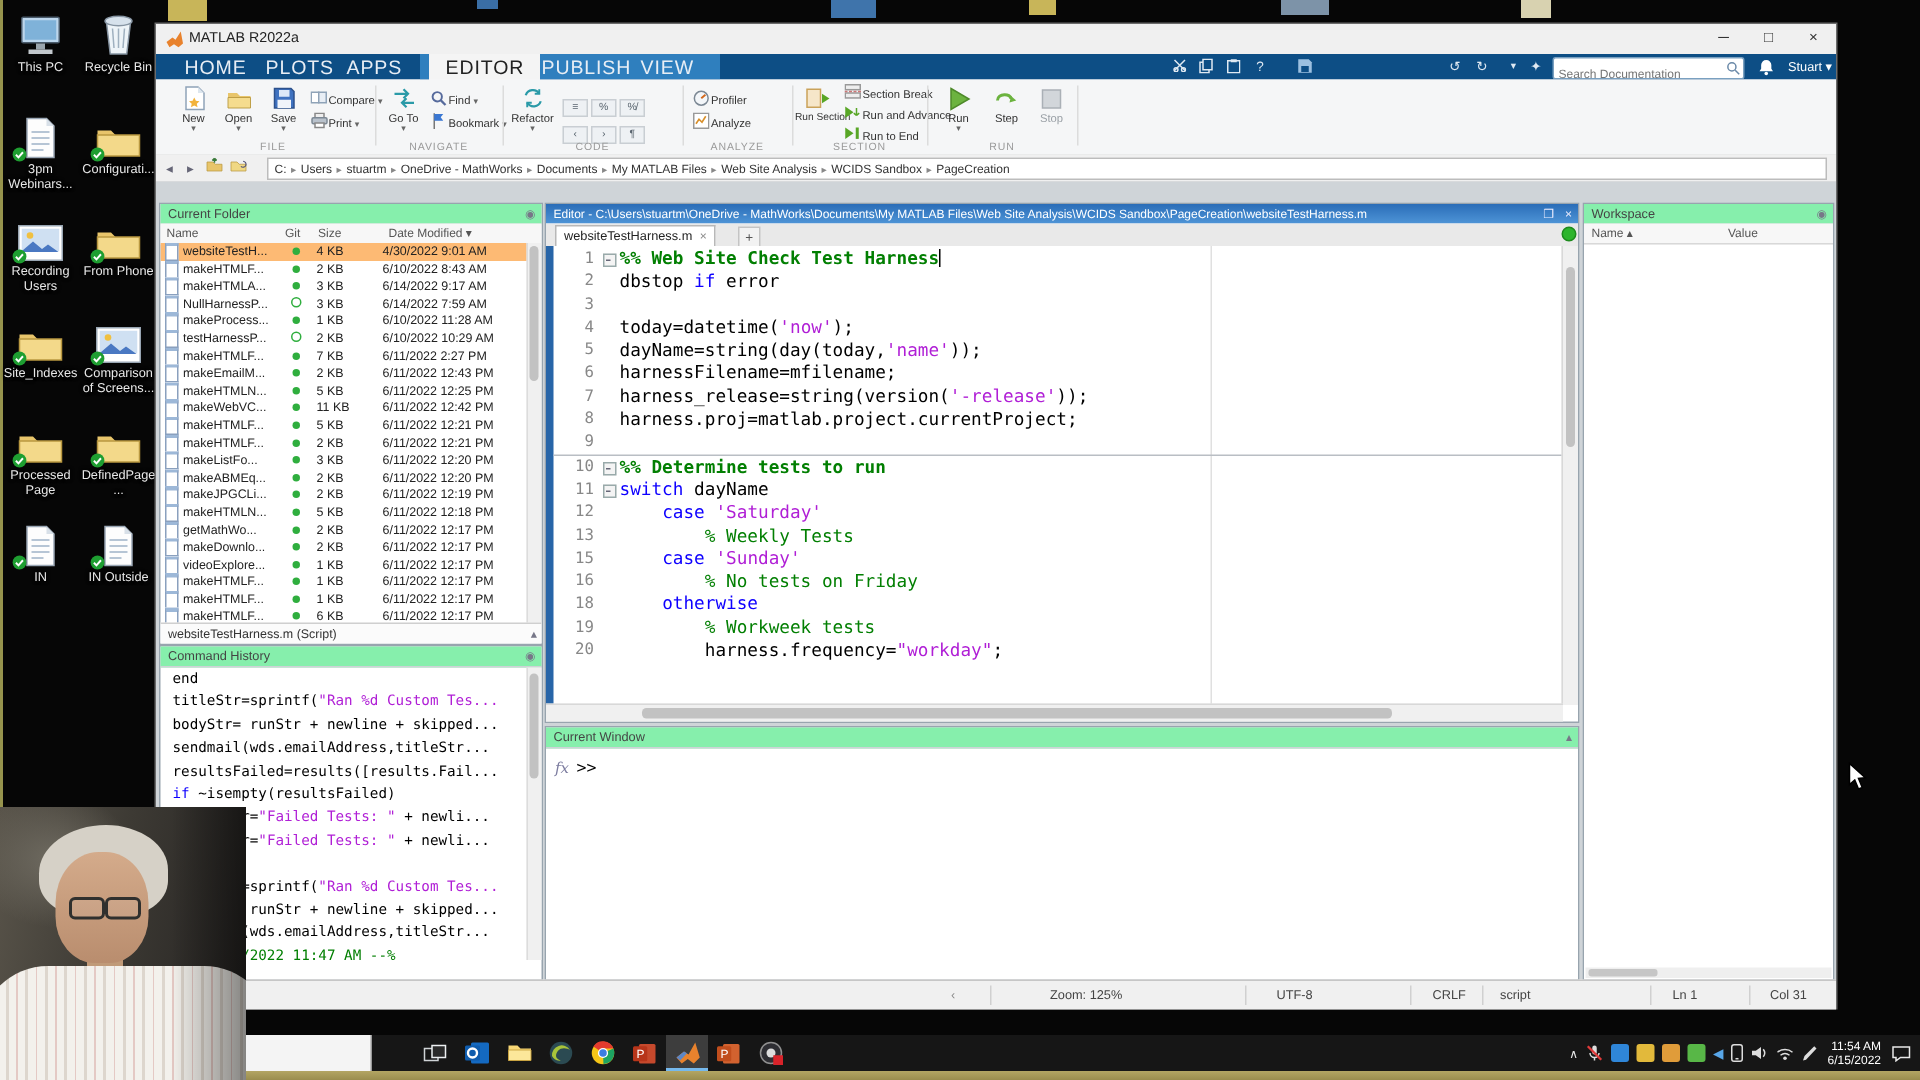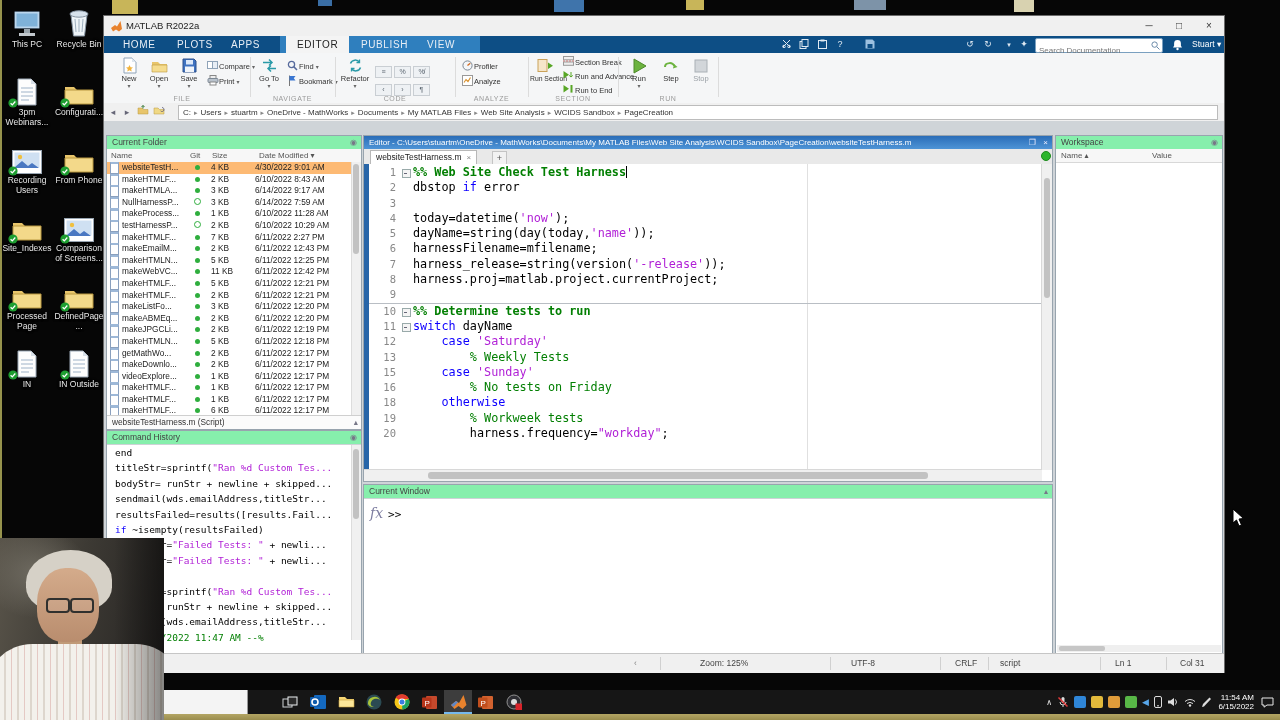--- a/index.html
+++ b/index.html
@@ -15,21 +15,21 @@
   .dico .badge{position:absolute;left:6px;bottom:-2px;}
   .dico .lbl{margin-top:2px;text-shadow:0 1px 2px #000,0 0 3px #000;word-wrap:break-word;}
   
   #mlwin{left:104px;top:16px;width:1120px;height:656px;background:#f0f0f0;box-shadow:0 0 0 1px #6b6b6b;}
   #titlebar{left:0;top:0;width:100%;height:20px;background:#f0f0f0;border-bottom:1px solid #e2e2e2;}
   #titlebar .ttl{position:absolute;left:22px;top:4px;font-size:9.5px;color:#222;}
   .winbtn{position:absolute;top:0;width:30px;height:20px;text-align:center;line-height:20px;font-size:10px;color:#333;}
   
   #tabrow{left:0;top:20px;width:100%;height:17px;background:#0d4e85;}
   #ctxband{position:absolute;left:176px;top:0;width:200px;height:17px;background:#2f7fbe;}
-  .mtab{position:absolute;top:0;height:30px;line-height:17px;padding:0 11px;font-size:10px;letter-spacing:.6px;color:#e8eef5;}
+  .mtab{position:absolute;top:0;height:30px;line-height:17px;padding:0 11px;font-size:13px;letter-spacing:.6px;color:#e8eef5;}
   .mtab.active{background:#f4f4f4;color:#222;}
   .qaicon{position:absolute;top:3px;height:11px;color:#dfe9f2;font-size:9px;line-height:11px;text-align:center;}
   #searchbox{position:absolute;left:931px;top:2px;width:126px;height:13px;background:#fff;border-radius:2px;border:1px solid #7aa0c0;}
   #searchbox input{width:104px;height:11px;border:0;outline:0;font-size:8px;color:#777;padding:1px 3px;background:transparent;font-family:"Liberation Sans",sans-serif;}
   #user-menu{position:absolute;left:1088px;top:3px;color:#fff;font-size:8.5px;}
   
   #toolstrip{left:0;top:37px;width:100%;height:50px;background:#f5f6f7;border-bottom:1px solid #d6d6d6;}
   .tsdiv{position:absolute;top:4px;height:40px;width:1px;background:#dcdcdc;}
   .tslabel{position:absolute;bottom:1px;font-size:7px;color:#9a9a9a;letter-spacing:.6px;text-align:center;}
   .tsbig{position:absolute;top:3px;width:30px;text-align:center;color:#333;}
@@ -88,21 +88,21 @@
   .cl.div{border-bottom:1px solid #b9bec4;}
   .t{color:#000}.k{color:#0e00ff}.s{color:#b01fd6}.c{color:#027f02}.b{color:#027f02;font-weight:bold}
   .caret{display:inline-block;width:1px;height:12px;background:#000;vertical-align:-2px;}
   #guide{position:absolute;top:0;bottom:0;width:1px;background:#e0e0e0;}
   #ed-vscroll{position:absolute;right:0;top:28px;width:10px;bottom:11px;background:#f0f0f0;border-left:1px solid #d8d8d8;}
   #ed-ok{position:absolute;right:1px;top:15px;width:8px;height:8px;border-radius:50%;background:#2db52d;border:1px solid #1d8a1d;}
   #ed-hscroll{position:absolute;left:0;right:10px;bottom:0;height:11px;background:#f0f0f0;border-top:1px solid #d8d8d8;}
   #ed-hthumb{position:absolute;left:64px;width:500px;top:2px;height:7px;background:#c2c2c2;border-radius:3px;}
   
   #cw-prompt{position:absolute;left:6px;top:20px;font-family:"DejaVu Sans Mono",monospace;font-size:11px;color:#000;}
-  #cw-fx{font-style:italic;color:#7d7da0;font-family:"DejaVu Serif",serif;font-size:14px;padding-right:5px;}
+  #cw-fx{font-style:italic;color:#7d7da0;font-family:"DejaVu Serif",serif;font-size:10px;padding-right:5px;}
   
   #ws-cols{position:absolute;left:0;top:13px;right:0;height:13px;background:#f7f7f7;border-bottom:1px solid #d8d8d8;font-size:8px;color:#555;line-height:13px;}
   #ws-hscroll{position:absolute;left:1px;right:1px;bottom:1px;height:7px;background:#efefef;}
   #ws-hthumb{position:absolute;left:2px;top:1px;width:46px;height:5px;background:#c6c6c6;border-radius:2px;}
   
   #statusbar{left:0;top:637px;width:100%;height:19px;background:#f0f0f0;border-top:1px solid #c6c6c6;font-size:8.5px;color:#444;}
   .stseg{position:absolute;top:0;height:19px;line-height:19px;}
   .stdiv{position:absolute;top:3px;height:13px;width:1px;background:#d0d0d0;}
   
   #taskbar{left:0;top:690px;width:1280px;height:24px;background:#161616;}

